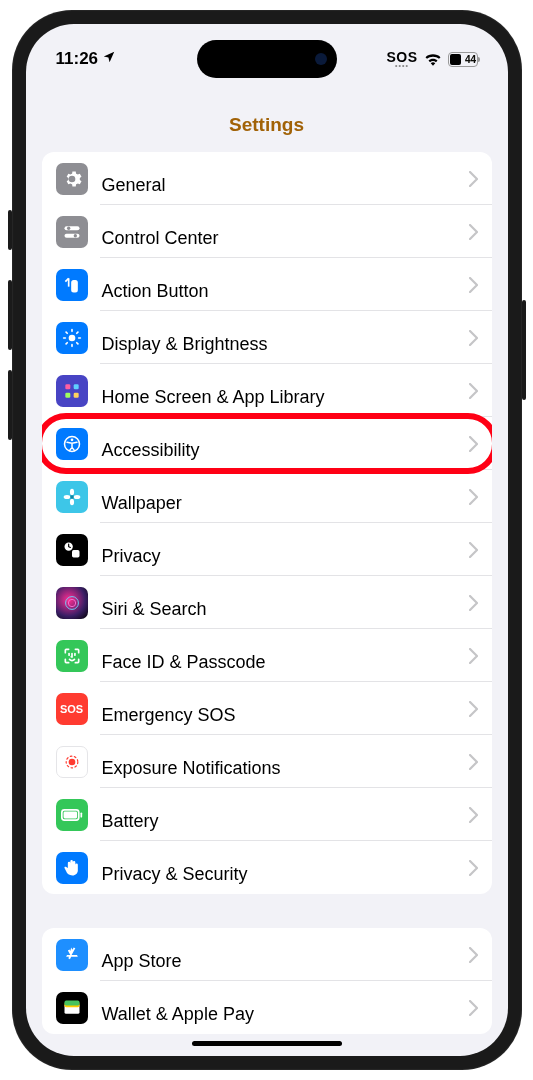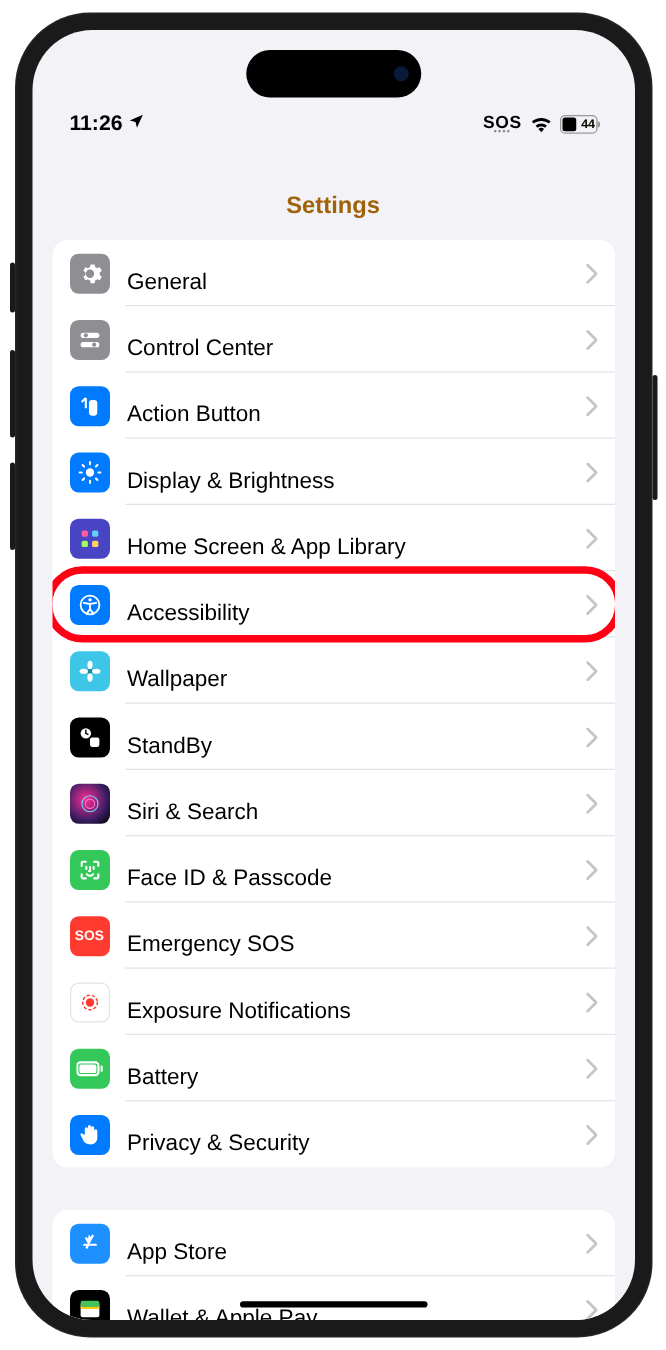--- a/index.html
+++ b/index.html
@@ -61,21 +61,20 @@
     }
     .status-bar {
       height: 58px;
       display: flex;
       align-items: center;
       justify-content: space-between;
       padding: 12px 30px 0;
       font-size: 17px;
       font-weight: 600;
       color: #000;
-      margin-top: 40px;
     }
     .status-left {
       display: flex;
       align-items: center;
       gap: 4px;
     }
     .status-right {
       display: flex;
       align-items: center;
       gap: 6px;
@@ -390,21 +389,21 @@
         </div>
 
         <div class="row">
           <div class="icon-box ic-standby">
             <svg width="20" height="20" viewBox="0 0 24 24" fill="#fff">
                 <circle cx="8" cy="8" r="5"></circle>
                 <rect x="12" y="12" width="9" height="9" rx="2"></rect>
                 <path d="M8 5v3l2 1" stroke="#000" stroke-width="1.4" stroke-linecap="round"></path>
               </svg>
           </div>
-          <span class="row-label">StandBy</span>
+          <span class="row-label">Privacy</span>
           <span class="chevron">
               <svg width="9" height="16" viewBox="0 0 9 16" fill="none">
                 <path d="M1 1l7 7-7 7" stroke="#c5c5c7" stroke-width="2.2" stroke-linecap="round" stroke-linejoin="round"></path>
               </svg>
             </span>
         </div>
 
         <div class="row">
           <div class="icon-box ic-siri">
             <svg width="22" height="22" viewBox="0 0 24 24">

